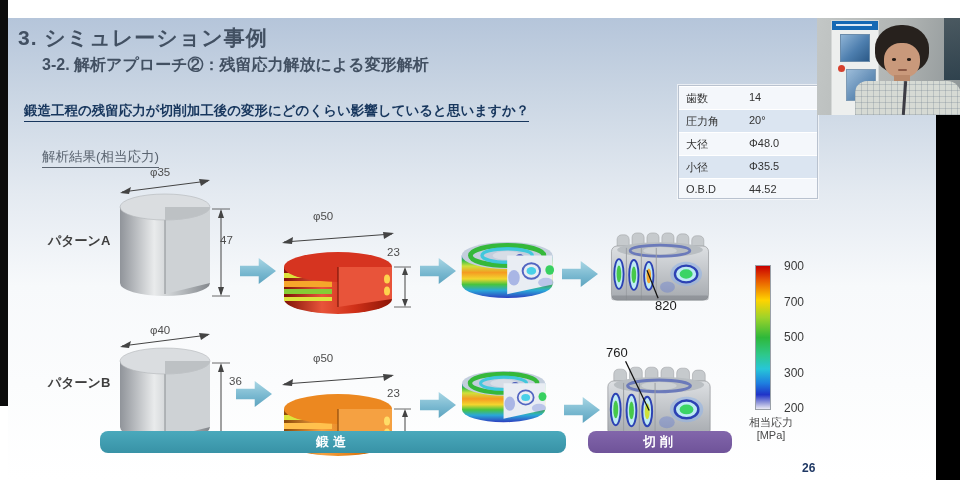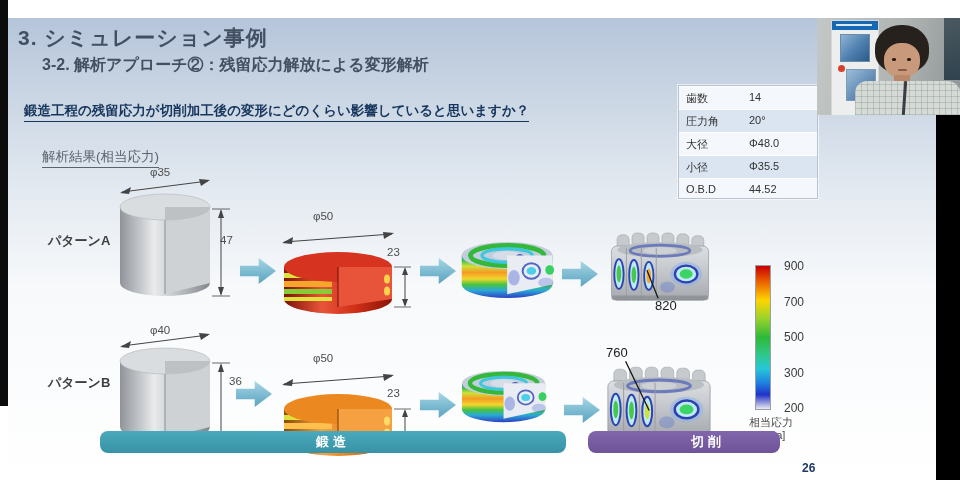--- a/index.html
+++ b/index.html
@@ -22,21 +22,21 @@
   .dim-label{font-size:11.5px;color:#4d4d4d;}
   .peak-label{font-size:13px;color:#1a1a1a;}
   
   .block-arrow{width:36px;height:26px;
     background:linear-gradient(180deg,#a8d6e4 0%,#77b7cf 60%,#5ea4bf 100%);
     clip-path:polygon(0 30%,52% 30%,52% 0,100% 50%,52% 100%,52% 70%,0 70%);}
   
   .stage-bar{height:22px;border-radius:8px;color:#fff;font-weight:bold;font-size:13px;
              display:flex;align-items:center;justify-content:center;letter-spacing:4px;}
   #bar-forge{left:92px;top:413px;width:466px;background:linear-gradient(180deg,#4aa9bc,#3892a6);}
-  #bar-cut{left:580px;top:413px;width:144px;background:linear-gradient(180deg,#8266ab,#6f5399);padding-left:48px;}
+  #bar-cut{left:580px;top:413px;width:144px;background:linear-gradient(180deg,#8266ab,#6f5399);}
   
   #colorbar{left:747px;top:247px;width:14px;height:143px;border:1px solid #9aa0a8;
     background:linear-gradient(180deg,#c80000 0%,#e85800 10%,#ffd400 24%,#9ed32a 36%,
       #2eb83a 50%,#2ec88a 62%,#27c6d8 72%,#1e7fe0 82%,#2033c8 90%,#9a9fdc 96%,#e9e9f4 100%);}
   .cb-tick{font-size:12px;color:#3a3a3a;width:30px;text-align:right;}
   .cb-caption{left:731px;width:64px;text-align:center;font-size:11px;color:#4a4a4a;}
   
   #spec-table{left:670px;top:67px;width:138px;border:1px solid #b9c2cf;background:#fff;
               box-shadow:0 0 0 1px rgba(255,255,255,.6);}
   #spec-table .hdr{background:linear-gradient(180deg,#4a86c4,#35699f);color:#fff;font-weight:bold;

